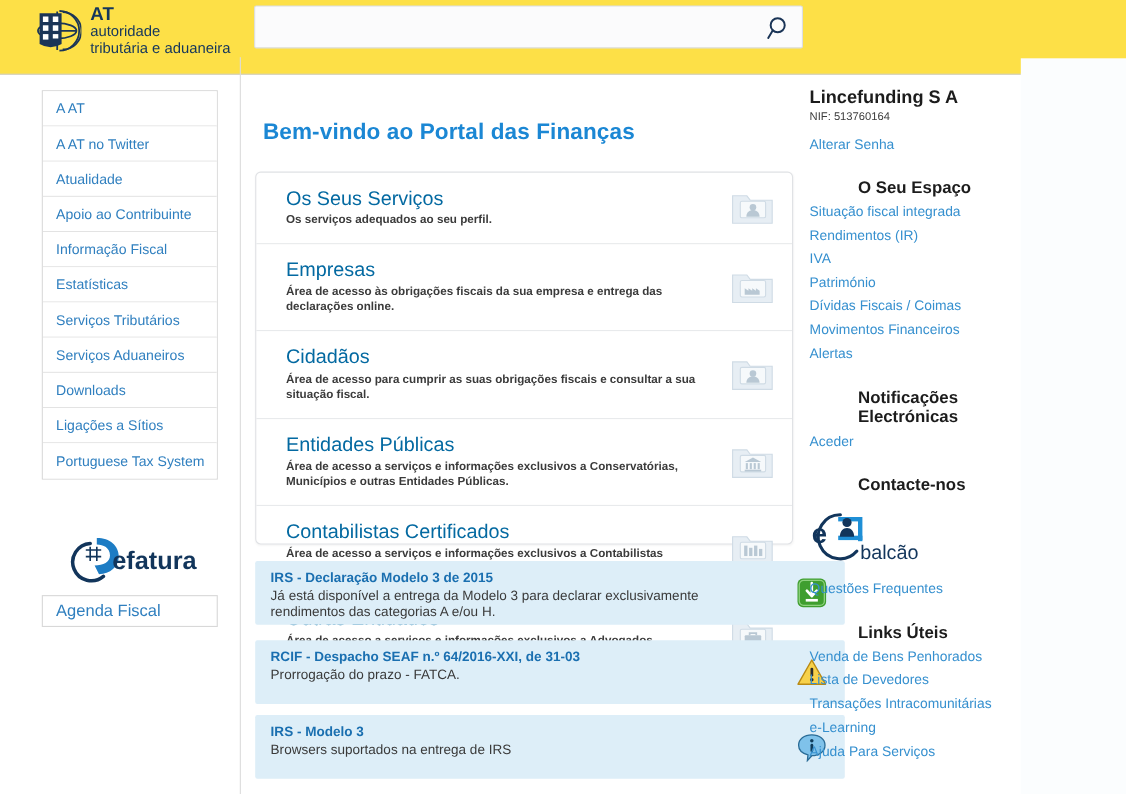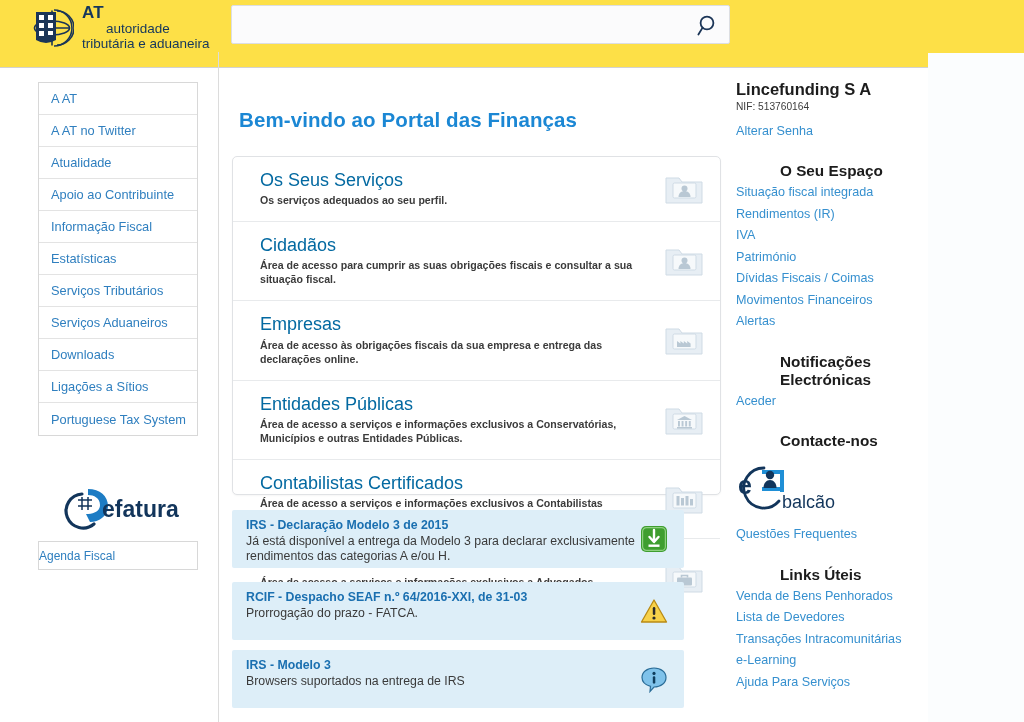--- a/index.html
+++ b/index.html
@@ -29,21 +29,21 @@
   }
   .brand-logo { width: 44px; height: 42px; display:block; }
   .brand-text {
     display: flex; flex-direction: column;
     line-height: 1.08;
     color: #14365c;
   }
   .brand-at {
     font-size: 17px; font-weight: bold; letter-spacing: .2px;
   }
-  .brand-l2 { font-size: 13.5px; margin-left: 24px; }
+  .brand-l2 { font-size: 13.5px; }
   .brand-l3 { font-size: 13.5px; }
 
   .searchwrap {
     position: absolute; left: 231px; top: 5px;
     width: 499px; height: 39px;
     background: #fbfbfc;
     border: 1px solid #dcdee2;
     border-radius: 2px;
   }
   .searchwrap input {
@@ -96,21 +96,22 @@
   .efatura {
     position: absolute; left: 60px; top: 484px;
     width: 120px; height: 46px;
   }
   .agenda-box {
     position: absolute; left: 38px; top: 541px;
     width: 160px; height: 29px;
     border: 1px solid #d8d8d8;
     background: #fff;
     display: flex; align-items: center;
-    font-size: 12px;
+    padding-left: 12px;
+    font-size: 15px;
     color: #2f7fbf;
     cursor: pointer;
   }
 
   
   .page-title {
     position: absolute; left: 239px; top: 94px;
     font-size: 20.5px; font-weight: bold;
     color: #1b87d4;
     letter-spacing: .1px;
@@ -146,21 +147,21 @@
   }
   .srv-icon {
     position: absolute; right: 16px; top: 50%;
     transform: translateY(-50%);
     width: 40px; height: 34px;
   }
 
   
   .news {
     position: absolute; left: 232px;
-    width: 452px; height: 58px;
+    width: 536px; height: 58px;
     background: #ddeef8;
     border-radius: 2px;
     cursor: pointer;
   }
   .news.n0 { top: 510px; }
   .news.n1 { top: 582px; }
   .news.n2 { top: 650px; }
   .news-title {
     position: absolute; left: 14px; top: 8px;
     font-size: 12.3px; font-weight: bold; color: #1a6fb0;
@@ -283,37 +284,37 @@
       <div class="srv-desc">Os serviços adequados ao seu perfil.</div>
       <svg class="srv-icon" viewBox="0 0 40 34">
         <path d="M2 6 h13 l3 4 h20 v21 H2 Z" fill="#e7eef4" stroke="#cfdbe5" stroke-width="1"></path>
         <rect x="9" y="11" width="23" height="15" rx="1.5" fill="#f6f9fb" stroke="#cfdbe5"></rect>
         <circle cx="20.5" cy="16.5" r="3" fill="#b9c8d4"></circle>
         <path d="M14.5 25 c0-4 3-6 6-6 s6 2 6 6 z" fill="#b9c8d4"></path>
       </svg>
     </div>
 
     <div class="srv-row">
+      <div class="srv-title">Empresas</div>
+      <div class="srv-desc">Área de acesso às obrigações fiscais da sua empresa e entrega das declarações online.</div>
+      <svg class="srv-icon" viewBox="0 0 40 34">
+        <path d="M2 6 h13 l3 4 h20 v21 H2 Z" fill="#e7eef4" stroke="#cfdbe5" stroke-width="1"></path>
+        <rect x="9" y="11" width="23" height="15" rx="1.5" fill="#f6f9fb" stroke="#cfdbe5"></rect>
+        <path d="M13 24 v-6 l3.4 2.4 v-2.4 l3.4 2.4 v-2.4 l3.4 2.4 v-2.4 l3.4 2.4 v3.6 z" fill="#b9c8d4"></path>
+      </svg>
+    </div>
+
+    <div class="srv-row">
       <div class="srv-title">Cidadãos</div>
       <div class="srv-desc">Área de acesso para cumprir as suas obrigações fiscais e consultar a sua situação fiscal.</div>
       <svg class="srv-icon" viewBox="0 0 40 34">
         <path d="M2 6 h13 l3 4 h20 v21 H2 Z" fill="#e7eef4" stroke="#cfdbe5" stroke-width="1"></path>
         <rect x="9" y="11" width="23" height="15" rx="1.5" fill="#f6f9fb" stroke="#cfdbe5"></rect>
         <circle cx="20.5" cy="16.5" r="3" fill="#b9c8d4"></circle>
         <path d="M14.5 25 c0-4 3-6 6-6 s6 2 6 6 z" fill="#b9c8d4"></path>
-      </svg>
-    </div>
-
-    <div class="srv-row">
-      <div class="srv-title">Empresas</div>
-      <div class="srv-desc">Área de acesso às obrigações fiscais da sua empresa e entrega das declarações online.</div>
-      <svg class="srv-icon" viewBox="0 0 40 34">
-        <path d="M2 6 h13 l3 4 h20 v21 H2 Z" fill="#e7eef4" stroke="#cfdbe5" stroke-width="1"></path>
-        <rect x="9" y="11" width="23" height="15" rx="1.5" fill="#f6f9fb" stroke="#cfdbe5"></rect>
-        <path d="M13 24 v-6 l3.4 2.4 v-2.4 l3.4 2.4 v-2.4 l3.4 2.4 v-2.4 l3.4 2.4 v3.6 z" fill="#b9c8d4"></path>
       </svg>
     </div>
 
     <div class="srv-row">
       <div class="srv-title">Entidades Públicas</div>
       <div class="srv-desc">Área de acesso a serviços e informações exclusivos a Conservatórias, Municípios e outras Entidades Públicas.</div>
       <svg class="srv-icon" viewBox="0 0 40 34">
         <path d="M2 6 h13 l3 4 h20 v21 H2 Z" fill="#e7eef4" stroke="#cfdbe5" stroke-width="1"></path>
         <rect x="9" y="11" width="23" height="15" rx="1.5" fill="#f6f9fb" stroke="#cfdbe5"></rect>
         <path d="M13 17 l7.5-4 l7.5 4 z" fill="#b9c8d4"></path>

